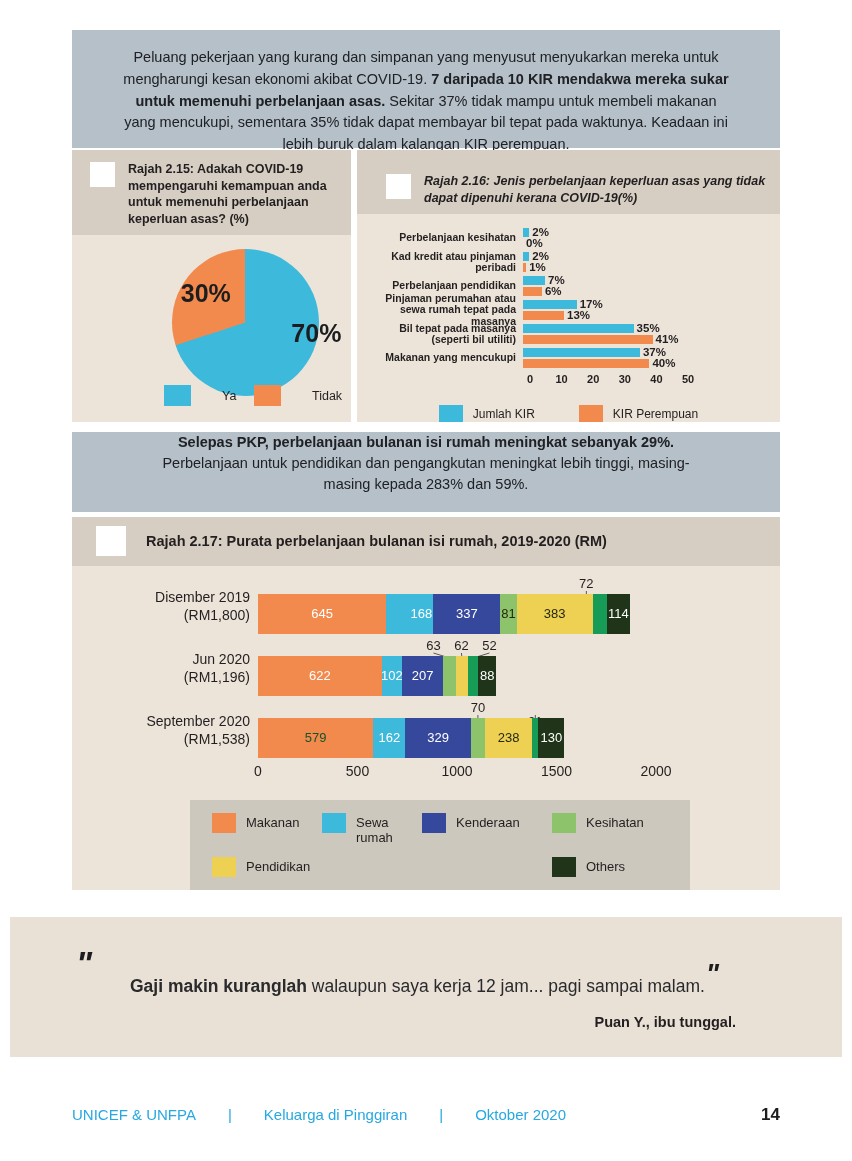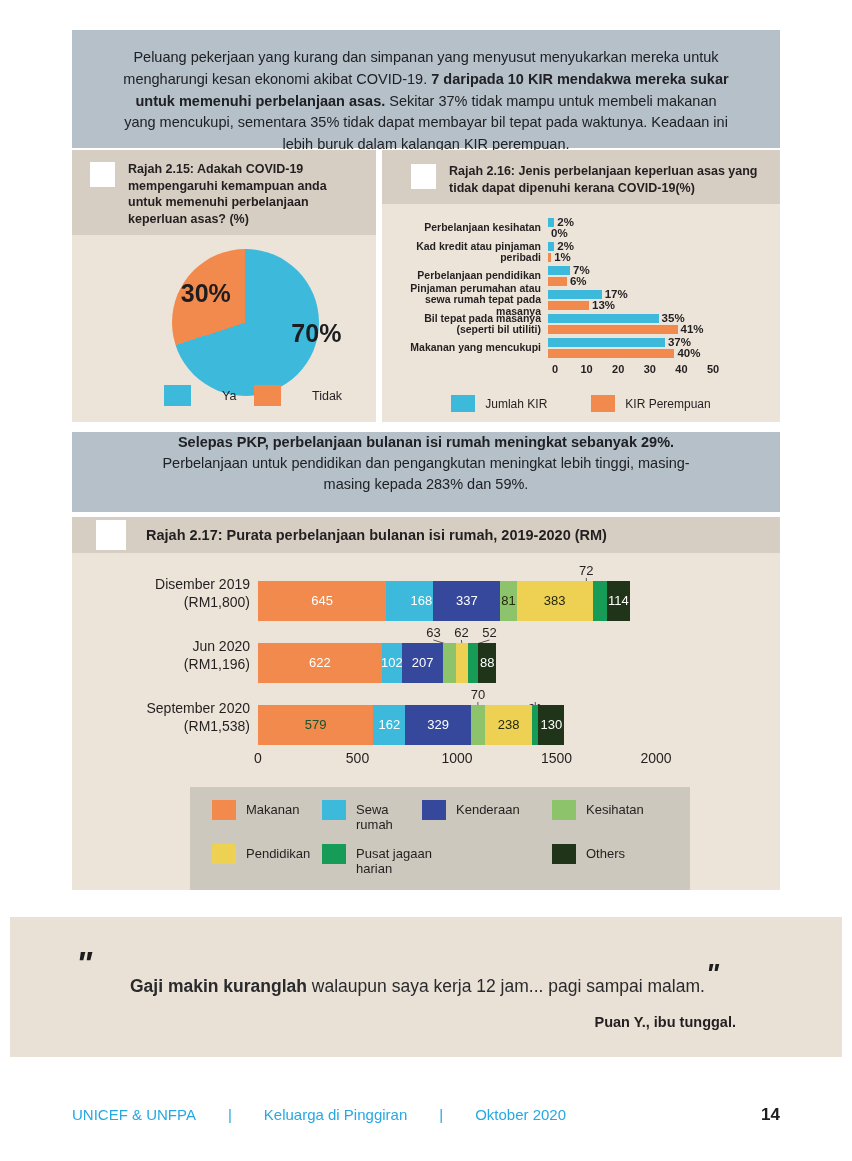--- a/index.html
+++ b/index.html
@@ -7,24 +7,24 @@
   .page { width:852px; height:1161px; position:relative; background:#fff; overflow:hidden; }
 
   
   .intro-box { margin:30px 72px 0; height:118px; background:#b5c0c9; padding:17px 46px 0; text-align:center; font-size:14.5px; line-height:1.5; color:#202125; }
   .highlight-box { margin:10px 72px 0; height:80px; background:#b5c0c9; padding:0 70px 0; text-align:center; font-size:14.5px; line-height:1.45; color:#202125; }
   .bold { font-weight:bold; }
 
   
   .charts-row { margin:2px 72px 0; height:272px; display:flex; gap:6px; }
   .card { display:flex; flex-direction:column; }
-  .card-215 { width:304px; }
+  .card-215 { width:279px; }
   .card-216 { flex:1; }
   .card-header { background:#d6cec3; display:flex; align-items:flex-start; padding:11px 12px 8px 18px; gap:13px; }
-  .card-216 .card-header { padding-left:29px; padding-top:13px; }
+  .card-216 .card-header { padding-left:29px; padding-top:23px;font-style:italic; }
   .sq { background:#fff; flex:none; }
   .card-header .sq { width:25px; height:25px; margin-top:1px; }
   .card-title { font-weight:bold; font-size:12.5px; line-height:1.32; }
   .card-body { background:#ece4d9; flex:1; position:relative; }
 
   
   #pie { position:absolute; left:100px; top:14px; width:147px; height:147px; border-radius:50%; }
   .pie-label { position:absolute; transform:translate(-50%,-50%); font-weight:bold; font-size:25px; color:#1d1d1f; }
   #pie-legend { position:absolute; left:92px; bottom:16px; display:flex; }
   .plg-item { display:flex; align-items:center; width:90px; }
@@ -340,24 +340,20 @@
             <div class="slg-label">Kenderaan</div>
           </div>
           <div class="slg-item">
             <div class="slg-sq" style="background: rgb(141, 196, 107);"></div>
             <div class="slg-label">Kesihatan</div>
           </div>
           <div class="slg-item">
             <div class="slg-sq" style="background: rgb(238, 208, 83);"></div>
             <div class="slg-label">Pendidikan</div>
           </div>
-          <div class="slg-item" style="grid-column: 2 / span 2;">
-            <div class="slg-sq" style="background: rgb(23, 156, 87);"></div>
-            <div class="slg-label">Pusat jagaan harian</div>
-          </div>
           <div class="slg-item" style="grid-column: 4;">
             <div class="slg-sq" style="background: rgb(31, 52, 24);"></div>
             <div class="slg-label">Others</div>
           </div>
         </div>
     </div>
   </div>
 
   <div class="quote-box">
     <div class="qmark qmark-open">"</div>

